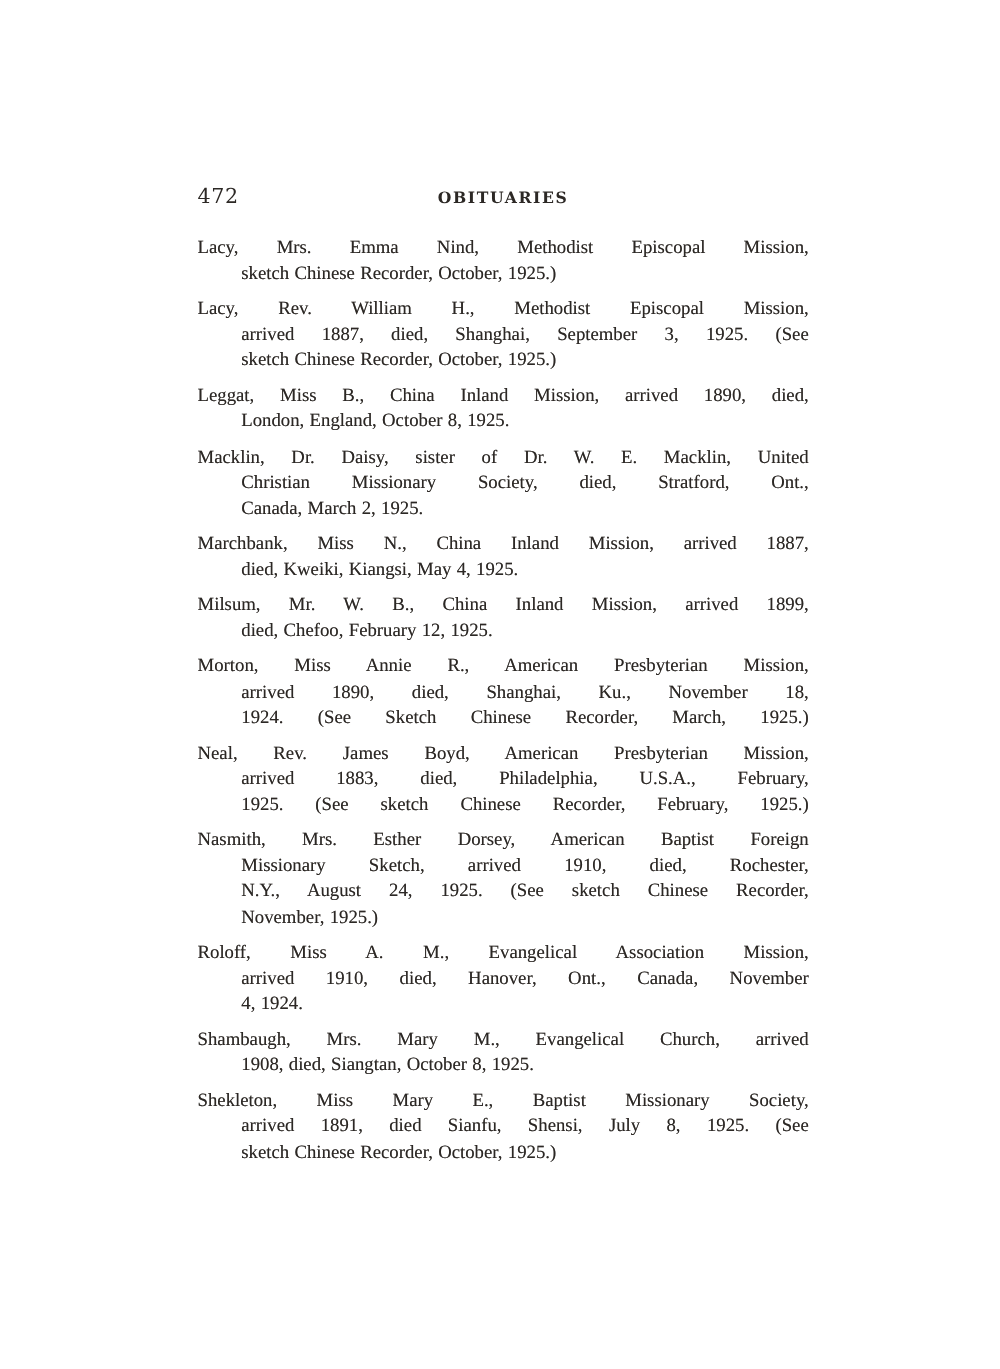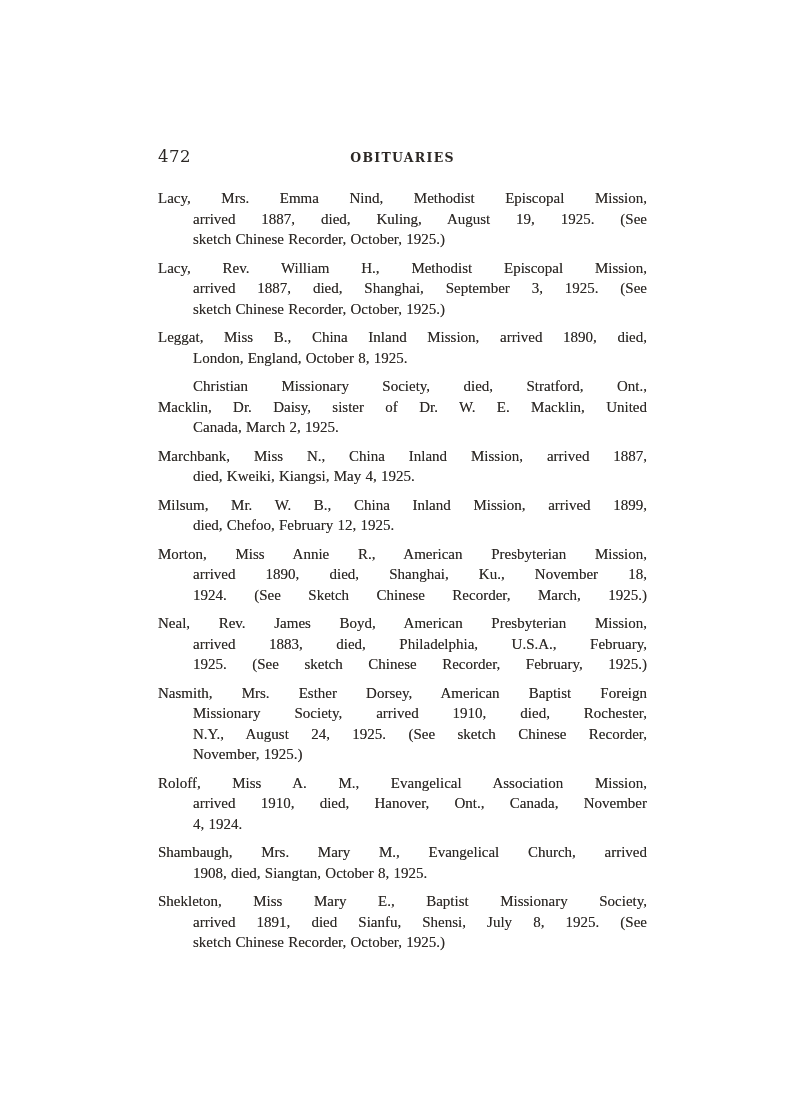--- a/index.html
+++ b/index.html
@@ -72,35 +72,34 @@
 
 <div class="page">
   <div class="content">
     <div class="pagehead">
       <span class="page-number">472</span>
       <span class="running-head">OBITUARIES</span>
     </div>
     <div class="entries" id="entries">
         <div class="entry">
           <div class="line">Lacy, Mrs. Emma Nind, Methodist Episcopal Mission,</div>
-          <div class="line cont">arrived 1887, died, Kuling, August 19, 1925. (See</div>
           <div class="line cont end">sketch Chinese Recorder, October, 1925.)</div>
         </div>
         <div class="entry">
           <div class="line">Lacy, Rev. William H., Methodist Episcopal Mission,</div>
           <div class="line cont">arrived 1887, died, Shanghai, September 3, 1925. (See</div>
           <div class="line cont end">sketch Chinese Recorder, October, 1925.)</div>
         </div>
         <div class="entry">
           <div class="line">Leggat, Miss B., China Inland Mission, arrived 1890, died,</div>
           <div class="line cont end">London, England, October 8, 1925.</div>
         </div>
         <div class="entry">
+          <div class="line">Macklin, Dr. Daisy, sister of Dr. W. E. Macklin, United</div>
           <div class="line cont">Christian Missionary Society, died, Stratford, Ont.,</div>
-          <div class="line">Macklin, Dr. Daisy, sister of Dr. W. E. Macklin, United</div>
           <div class="line cont end">Canada, March 2, 1925.</div>
         </div>
         <div class="entry">
           <div class="line">Marchbank, Miss N., China Inland Mission, arrived 1887,</div>
           <div class="line cont end">died, Kweiki, Kiangsi, May 4, 1925.</div>
         </div>
         <div class="entry">
           <div class="line">Milsum, Mr. W. B., China Inland Mission, arrived 1899,</div>
           <div class="line cont end">died, Chefoo, February 12, 1925.</div>
         </div>
@@ -109,21 +108,21 @@
           <div class="line cont">arrived 1890, died, Shanghai, Ku., November 18,</div>
           <div class="line cont">1924. (See Sketch Chinese Recorder, March, 1925.)</div>
         </div>
         <div class="entry">
           <div class="line">Neal, Rev. James Boyd, American Presbyterian Mission,</div>
           <div class="line cont">arrived 1883, died, Philadelphia, U.S.A., February,</div>
           <div class="line cont">1925. (See sketch Chinese Recorder, February, 1925.)</div>
         </div>
         <div class="entry">
           <div class="line">Nasmith, Mrs. Esther Dorsey, American Baptist Foreign</div>
-          <div class="line cont">Missionary Society, arrived 1910, died, Rochester,</div>
+          <div class="line cont">Missionary Sketch, arrived 1910, died, Rochester,</div>
           <div class="line cont">N.Y., August 24, 1925. (See sketch Chinese Recorder,</div>
           <div class="line cont end">November, 1925.)</div>
         </div>
         <div class="entry">
           <div class="line">Roloff, Miss A. M., Evangelical Association Mission,</div>
           <div class="line cont">arrived 1910, died, Hanover, Ont., Canada, November</div>
           <div class="line cont end">4, 1924.</div>
         </div>
         <div class="entry">
           <div class="line">Shambaugh, Mrs. Mary M., Evangelical Church, arrived</div>

